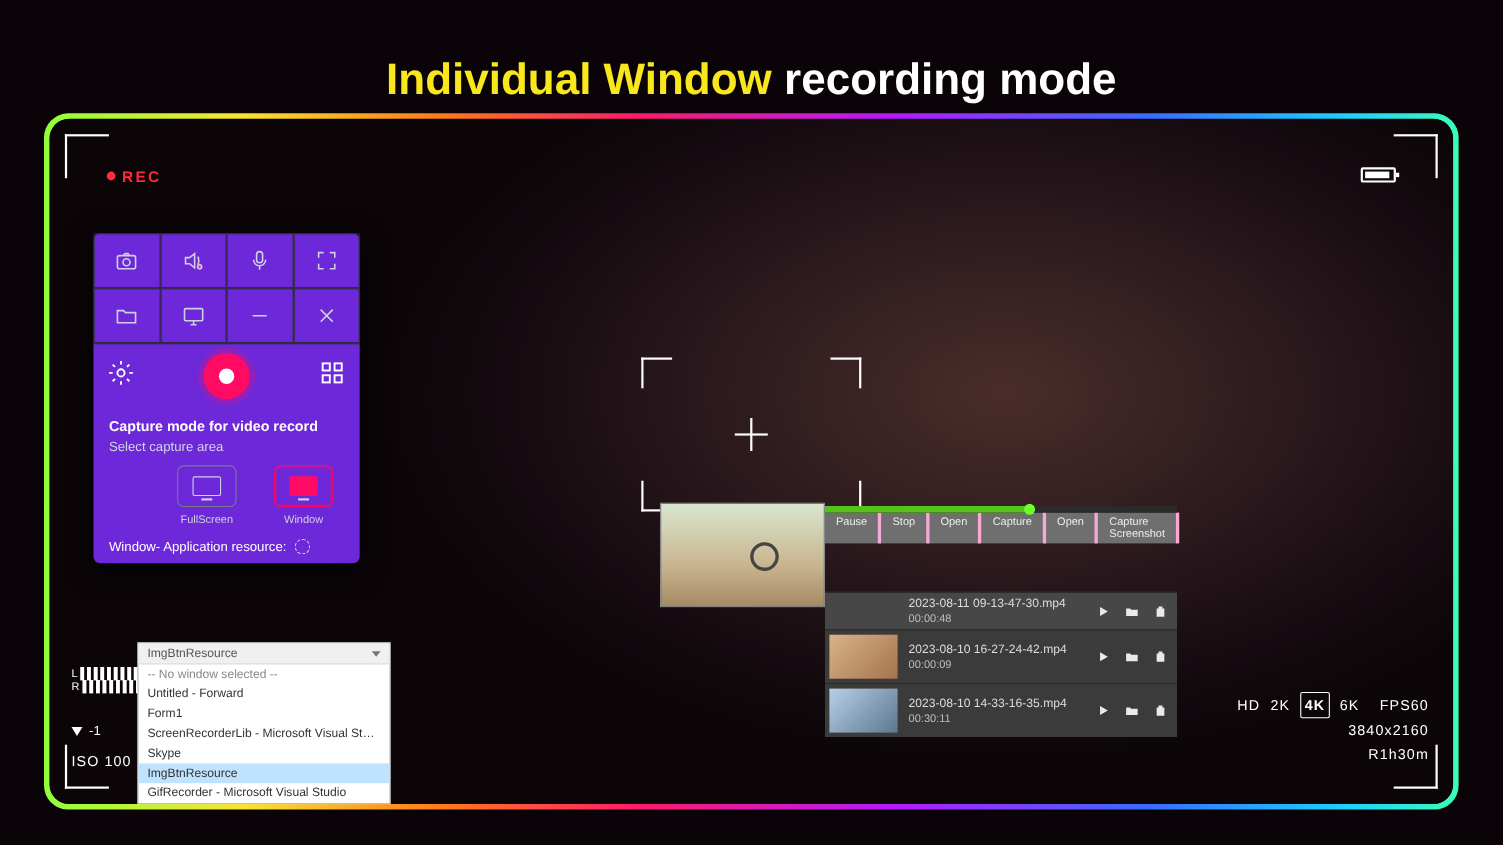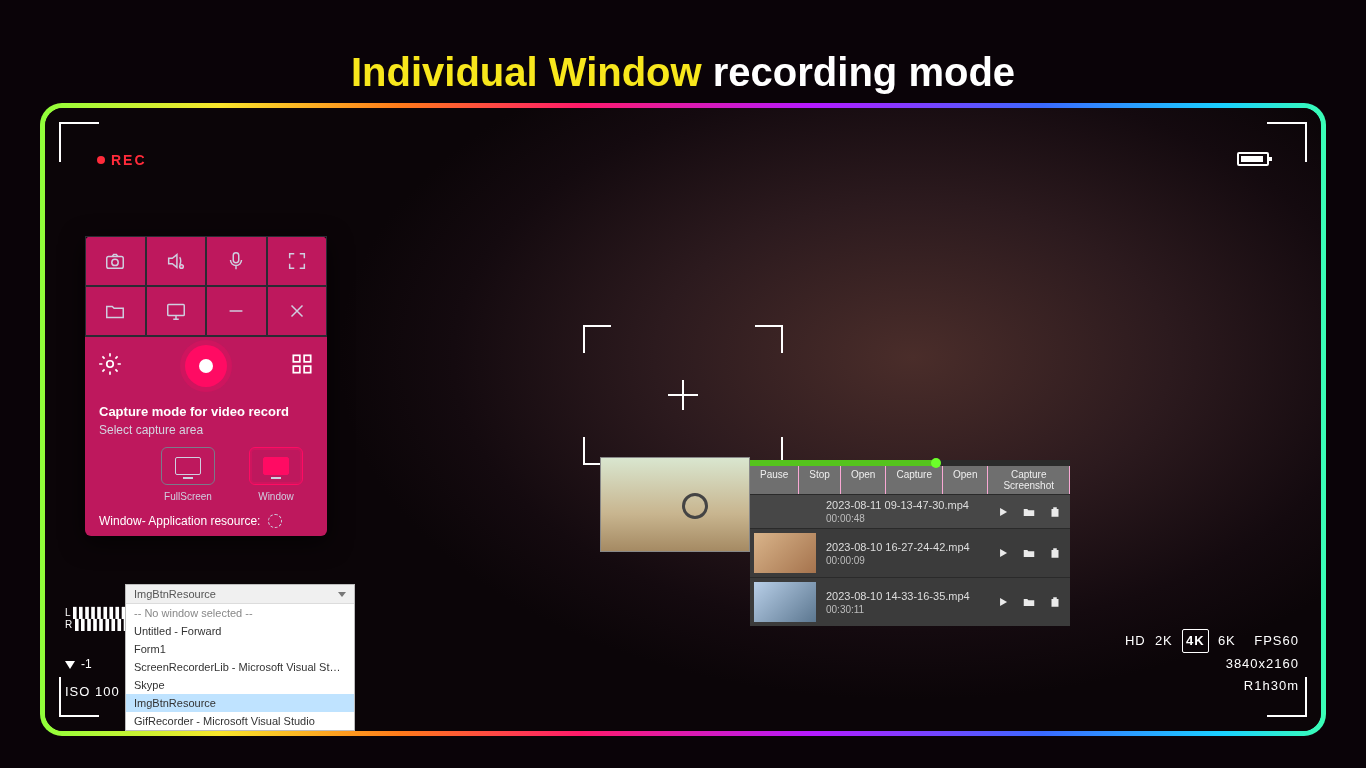--- a/index.html
+++ b/index.html
@@ -49,21 +49,21 @@
   .meter-left{position:absolute; left:20px; bottom:100px; color:#fff; font-size:10px; line-height:12px;}
   .meter-left .bars{display:inline-block; letter-spacing:-1px;}
   .exp{position:absolute; left:20px; bottom:60px; font-size:12px; display:flex; align-items:center; gap:6px;}
   .exp .tri{width:0;height:0;border-left:5px solid transparent;border-right:5px solid transparent;border-bottom:8px solid #fff; transform:rotate(180deg) translateY(-1px);}
   .iso{position:absolute; left:20px; bottom:32px; font-size:13px; letter-spacing:1px;}
 
   .info-right{position:absolute; right:22px; bottom:34px; text-align:right; font-size:13px; line-height:22px; letter-spacing:1px;}
   .info-right .box{display:inline-block;border:1.5px solid #fff;padding:0 3px;border-radius:2px;font-weight:700;}
 
   
-  .panel{position:absolute; left:85px; top:236px; width:242px; background:#be185d; border-radius:6px; box-shadow:0 6px 24px rgba(0,0,0,.7); color:#fff;}
+  .panel{position:absolute; left:85px; top:212px; width:242px; background:#6d28d9; border-radius:6px; box-shadow:0 6px 24px rgba(0,0,0,.7); color:#fff;}
   .panel .grid{display:grid;grid-template-columns:repeat(4,1fr);}
   .panel .cell{height:50px;border:1px solid #2b2b33;display:flex;align-items:center;justify-content:center;color:#cfcfe0;}
   .panel .cell svg{width:22px;height:22px;stroke:#cfcfe0;fill:none;stroke-width:1.6;}
   .panel .cell.audio svg{stroke:#cfcfe0;}
   .panel .cell.audio .tick{fill:#ff1a6a;}
   .panel .row2{height:58px;display:flex;align-items:center;justify-content:space-between;padding:0 12px;border-top:1px solid #2b2b33;}
   .panel .gear svg, .panel .apps svg{width:26px;height:26px;stroke:#fff;fill:none;stroke-width:1.6;}
   .panel .recbtn{width:42px;height:42px;border-radius:50%;background:#ff0b63;position:relative;box-shadow:0 0 0 5px rgba(255,11,99,.25);} 
   .panel .recbtn::after{content:"";position:absolute;left:50%;top:50%;width:14px;height:14px;border-radius:50%;background:#fff;transform:translate(-50%,-50%);}
   .panel .title{padding:10px 14px 4px;font-size:13px;font-weight:700;}
@@ -85,26 +85,26 @@
   .dropdown .item{padding:3px 8px;white-space:nowrap;overflow:hidden;text-overflow:ellipsis;}
   .dropdown .item.hl{background:#bfe3ff;}
   .dropdown .item.muted{color:#888;}
 
   
   .player{position:absolute; left:610px; top:460px; width:460px;}
   .player .seek{height:6px;background:#2b2b2b;position:relative;}
   .player .seek .done{position:absolute;left:0;top:0;bottom:0;width:58%;background:#55c31c;}
   .player .seek .knob{position:absolute;left:58%;top:50%;width:10px;height:10px;border-radius:50%;background:#6cff2a;transform:translate(-50%,-50%);}
   .player .bar{display:flex;background:#6f6f6f;}
-  .player .bar .pbtn{padding:3px 10px;font-size:10px;color:#eee;border-right:1px solid #f9a8d4;text-align:center;}
+  .player .bar .pbtn{padding:3px 10px;font-size:10px;color:#eee;border-right:3px solid #f9a8d4;}
   .player .thumb{position:absolute;left:-10px;top:-3px;width:150px;height:95px;background:linear-gradient(180deg,#d9e6cf 0%,#c8b58f 60%,#a58a63 100%);border:1px solid #888;}
   .player .thumb .bm{position:absolute;left:55%;top:38%;width:26px;height:26px;border:3px solid #444;border-radius:50%;}
   .player .list{margin-top:0;}
   .player .row{display:flex;align-items:center;background:#3b3b3b;color:#ddd;border-top:1px solid #2a2a2a;padding:4px 8px 4px 4px;gap:10px;font-size:11px;}
-  .player .row.active{background:#474747;}
+  .player .row.active{background:#474747;margin-top:44px;}
   .player .row .th{width:62px;height:40px;background:#555;flex:0 0 auto;}
   .player .row .th.t1{background:linear-gradient(135deg,#d9b48a,#a5734d);}
   .player .row .th.t2{background:linear-gradient(135deg,#b8cfe8,#5c7790);}
   .player .row .info{flex:1 1 auto;display:flex;flex-direction:column;gap:2px;}
   .player .row .dur{color:#bdbdbd;font-size:10px;}
   .player .row .icons{display:flex;gap:12px;align-items:center;}
   .player .row .icons svg{width:14px;height:14px;fill:#eaeaea;}
 </style>
 </head>
 <body>

